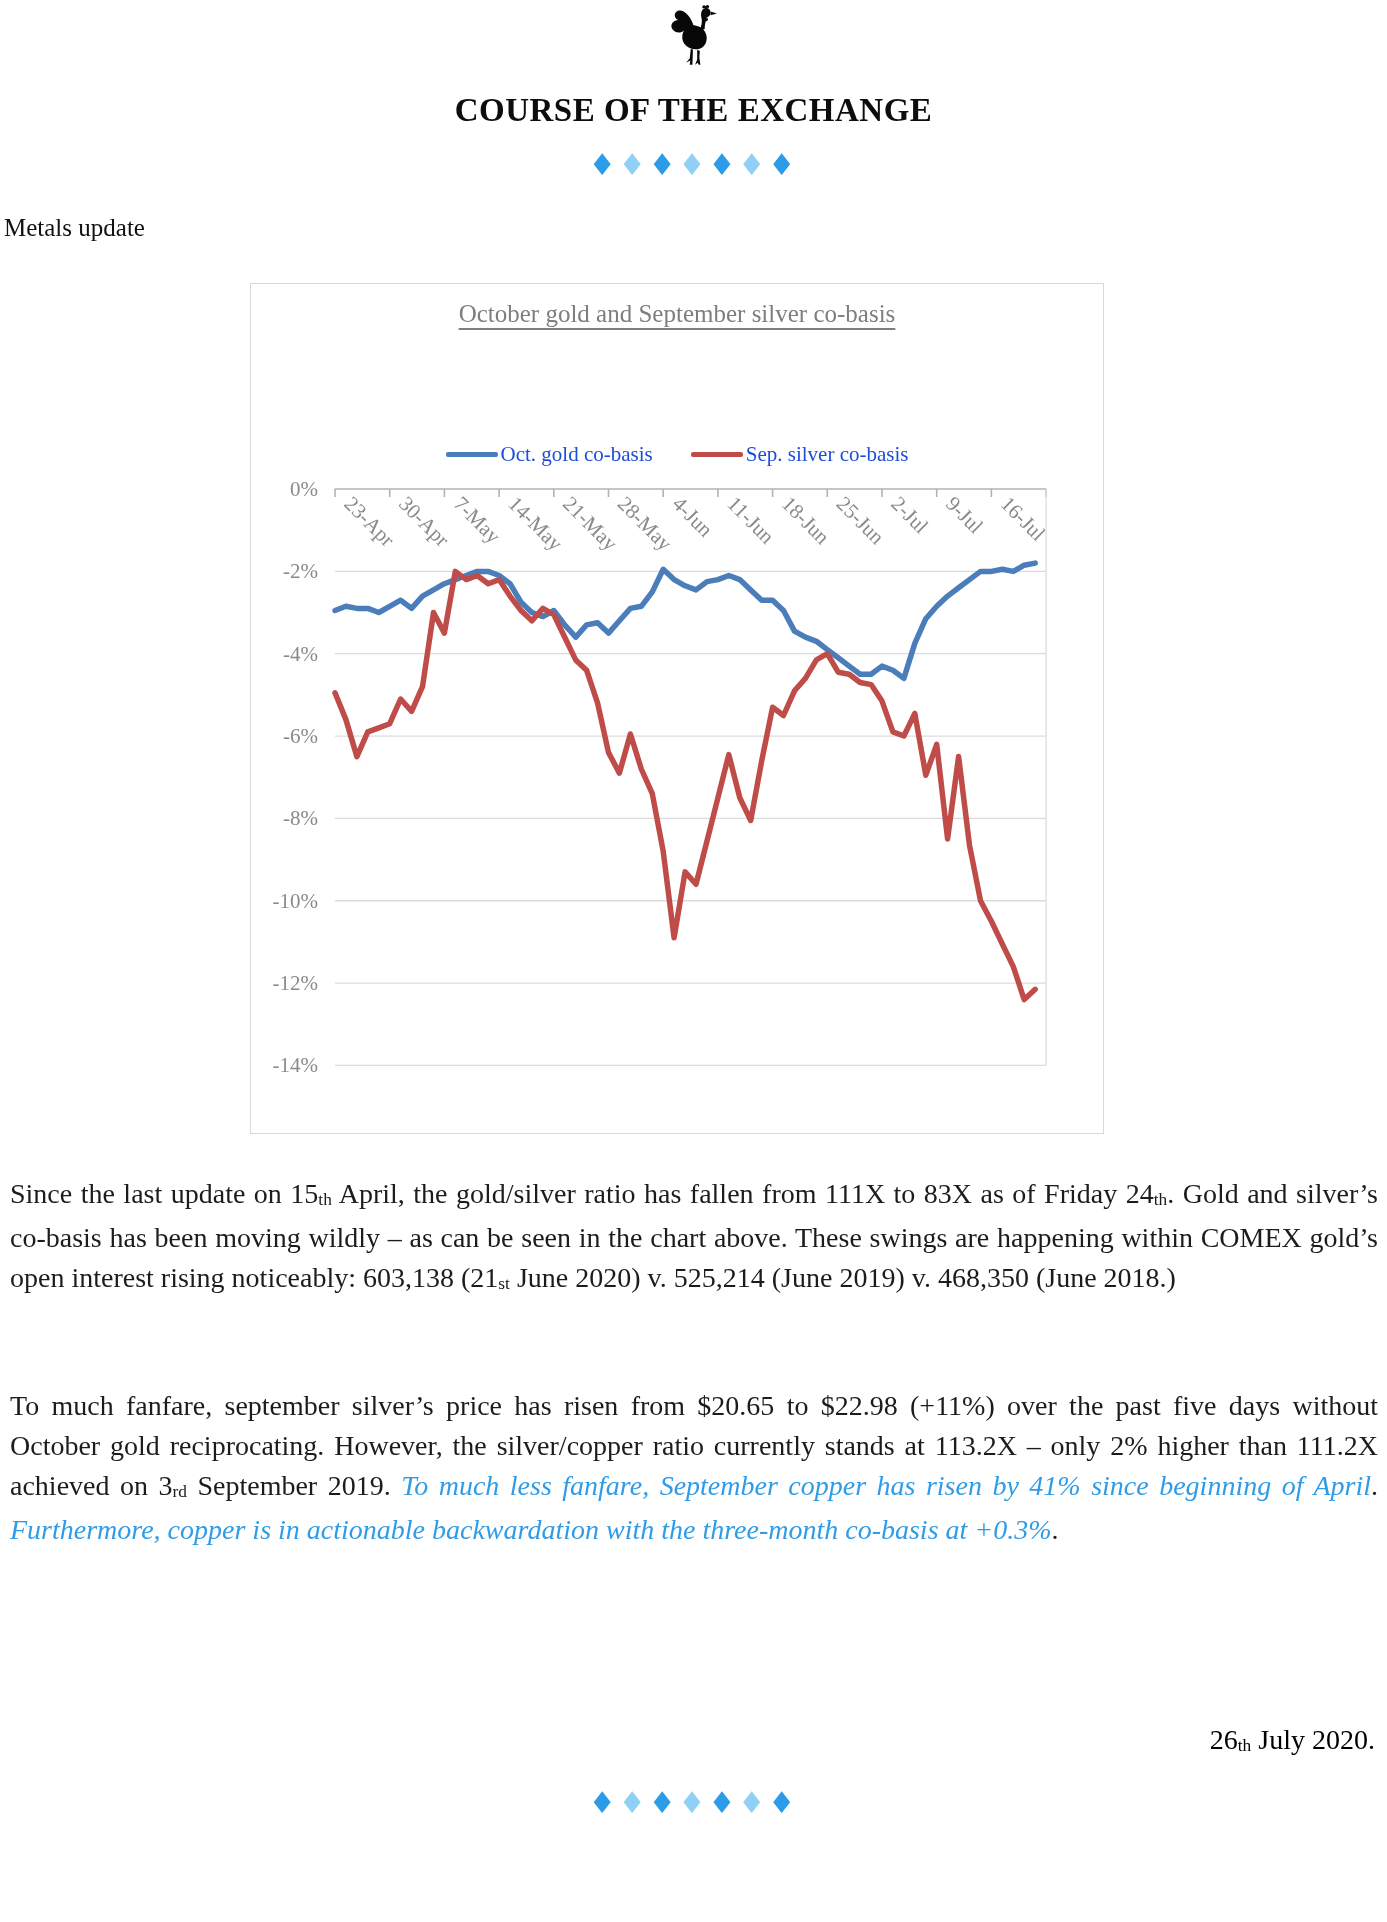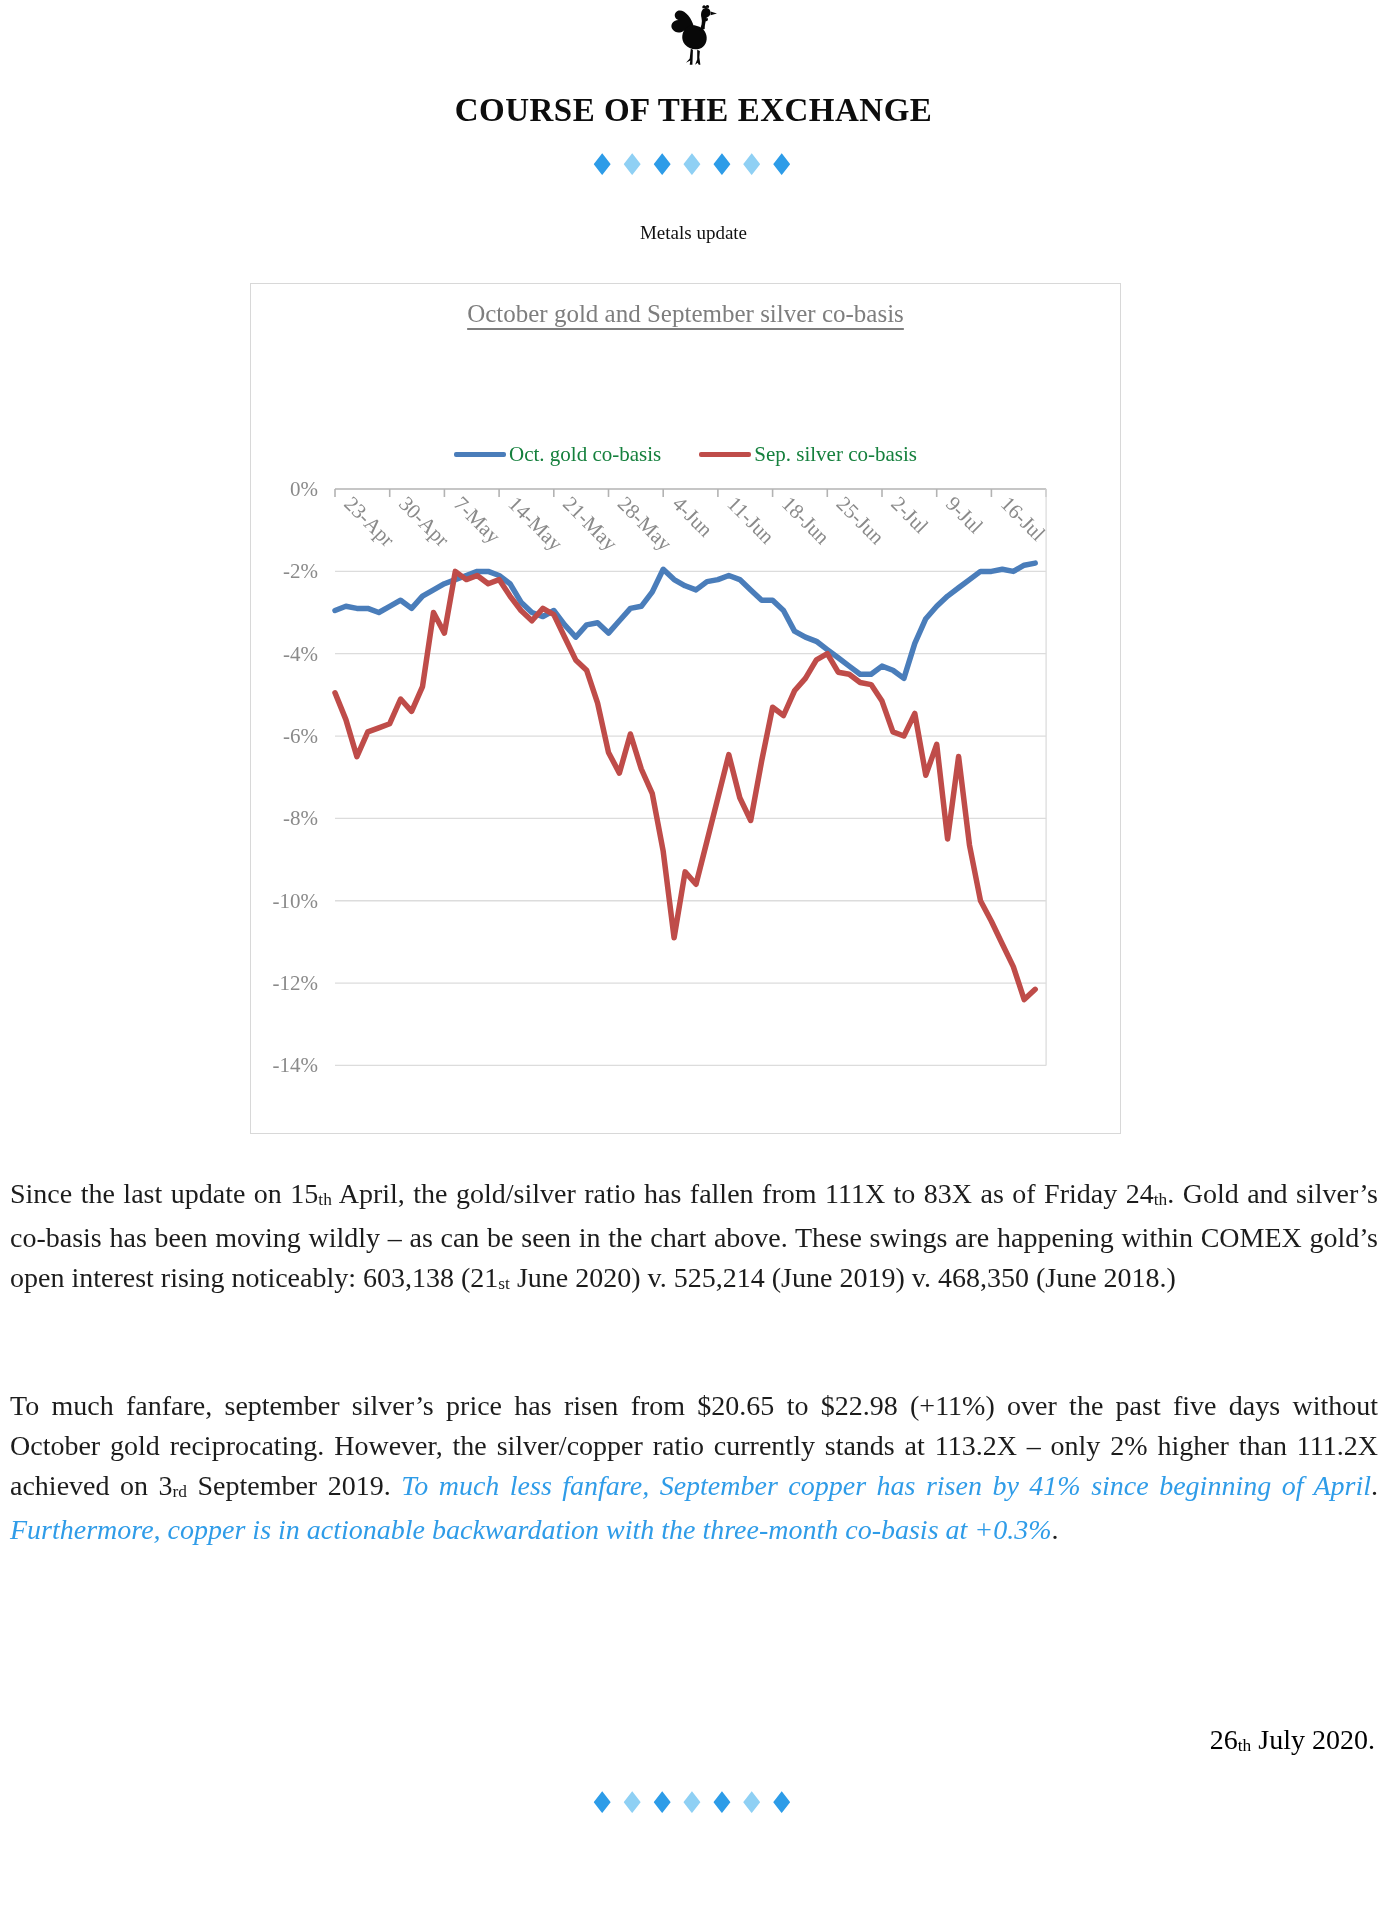--- a/index.html
+++ b/index.html
@@ -6,31 +6,31 @@
   .page{position:relative;width:1387px;height:1922px;background:#ffffff;overflow:hidden;
         font-family:"Liberation Serif",serif;color:#1c1c1c;}
   .logo{position:absolute;top:4px;left:0;right:0;text-align:center;}
   .logo svg{width:56px;height:64px;}
   .title{position:absolute;top:76px;left:0;right:0;text-align:center;margin:16px;
          font-size:33px;font-weight:bold;letter-spacing:0.5px;color:#0d0d0d;}
   .diamonds{position:absolute;left:0;right:0;text-align:center;font-size:30px;letter-spacing:3px;
             font-family:"DejaVu Sans",sans-serif;line-height:1;}
   .d-top{top:150px;}
   .d-bottom{top:1788px;}
-  .subtitle{position:absolute;top:210px;left:0;right:0;text-align:center;margin:12px;
-            font-size:19px;font-weight:normal;color:#111111;}
+  .subtitle{position:absolute;top:210px;left:0;right:0;text-align:left;margin:4px;
+            font-size:25px;font-weight:normal;color:#111111;}
   .chartbox{position:absolute;left:250px;top:283px;width:852px;height:849px;
-            border:1px solid #d8d8d8;background:#ffffff;padding-left:17px;}
+            border:1px solid #d8d8d8;background:#ffffff;}
   .ctitle{position:absolute;top:16px;left:0;right:0;text-align:center;
           font-size:25px;color:#7e7e7e;text-decoration:underline;text-underline-offset:6px;}
   .legend{position:absolute;top:158px;left:0;right:0;display:flex;justify-content:center;
           gap:38px;align-items:center;}
   .legend .item{display:flex;align-items:center;gap:3px;}
   .legend .dash{width:52px;height:5px;border-radius:2px;display:inline-block;}
-  .legend .lbl{font-size:21px;color:#15803d;}
+  .legend .lbl{font-size:21px;color:#1d4ed8;}
   svg.plot{position:absolute;left:0;top:0;width:852px;height:820px;}
   svg.plot text{font-family:"Liberation Serif",serif;}
   .para{position:absolute;left:10px;width:1368px;margin:0;font-size:28px;line-height:40px;
         text-align:justify;color:#1c1c1c;}
   .p1{top:1174px;}
   .p2{top:1386px;}
   .p3{top:1624px;}
   .dateline{position:absolute;top:1724px;right:12px;font-size:28px;color:#000000;text-align:right;font-family:Liberation Serif, serif;}
   .ord{font-size:0.62em;position:relative;top:0.1em;}
   .blue{color:var(--accent,#2f9ce8);font-style:italic;}

